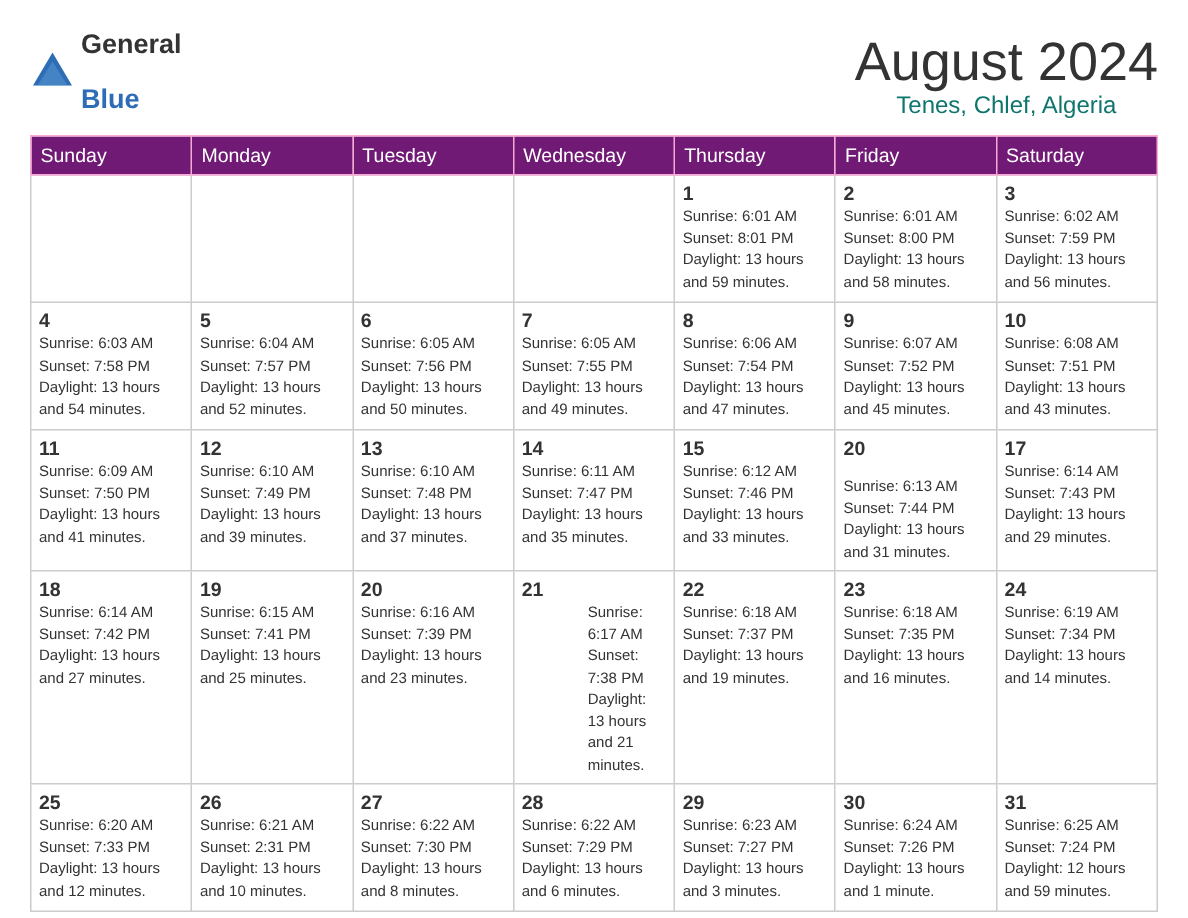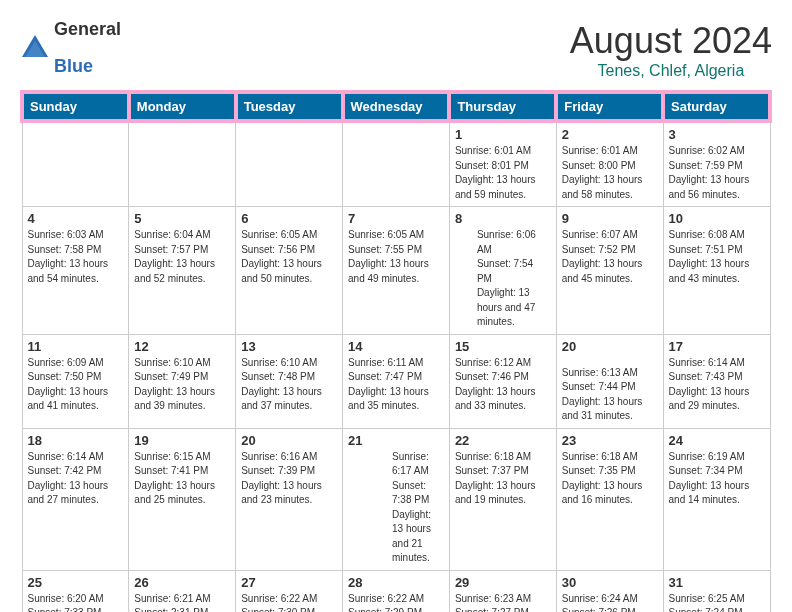--- a/index.html
+++ b/index.html
@@ -52,27 +52,27 @@
     .location {
       font-size: 16px;
       color: #0f766e;
     }
     table {
       width: 100%;
       border-collapse: collapse;
       table-layout: fixed;
     }
     th {
-      background-color: #0369a1;
+      background-color: #701a75;
       color: #fff;
       text-align: left;
       padding: 5px 6px;
       font-size: 13px;
-      font-weight: bold;
-      border: 4px solid #f9a8d4;
+      font-weight: normal;
+      border: 1px solid #f9a8d4;
     }
     td {
       border: 1px solid #ccc;
       vertical-align: top;
       padding: 4px 5px;
       font-size: 10.5px;
       height: 85px;
       background: #fff;
     }
     td.empty {
@@ -173,21 +173,21 @@
 Daylight: 13 hours and 50 minutes.</div>
         </td>
         <td>
           <div class="day-number">7</div>
           <div class="day-detail" style="white-space: pre-line;">Sunrise: 6:05 AM
 Sunset: 7:55 PM
 Daylight: 13 hours and 49 minutes.</div>
         </td>
         <td>
           <div class="day-number">8</div>
-          <div class="day-detail" style="white-space: pre-line; margin-left: 22px;">Sunrise: 6:06 AM
+          <div class="day-detail" style="white-space: pre-line;">Sunrise: 6:06 AM
 Sunset: 7:54 PM
 Daylight: 13 hours and 47 minutes.</div>
         </td>
         <td>
           <div class="day-number">9</div>
           <div class="day-detail" style="white-space: pre-line;">Sunrise: 6:07 AM
 Sunset: 7:52 PM
 Daylight: 13 hours and 45 minutes.</div>
         </td>
         <td>

